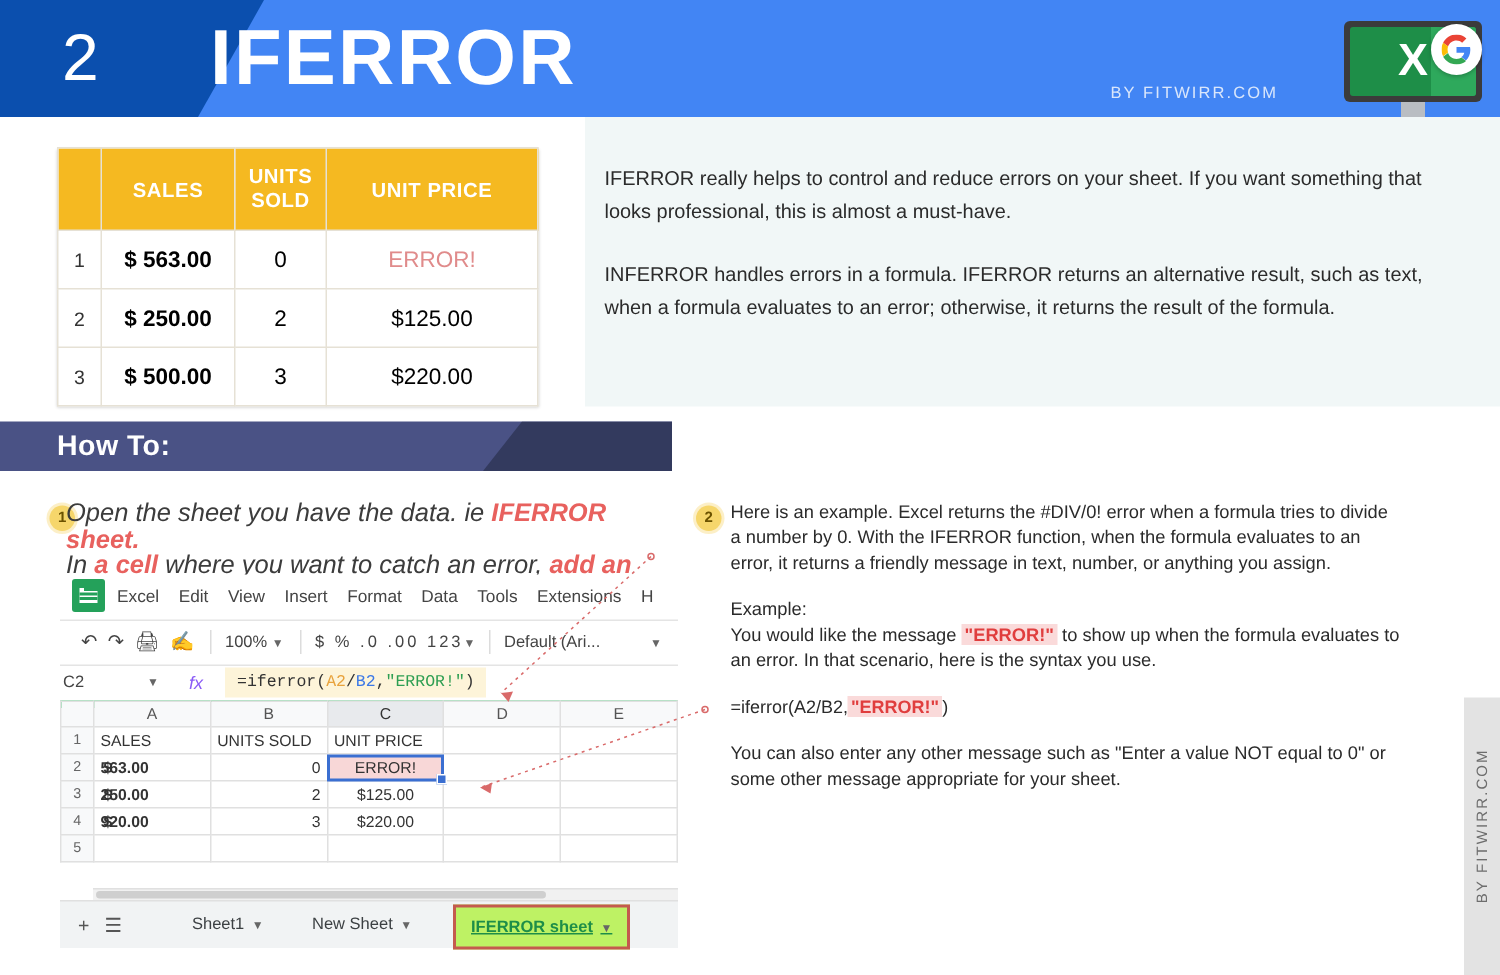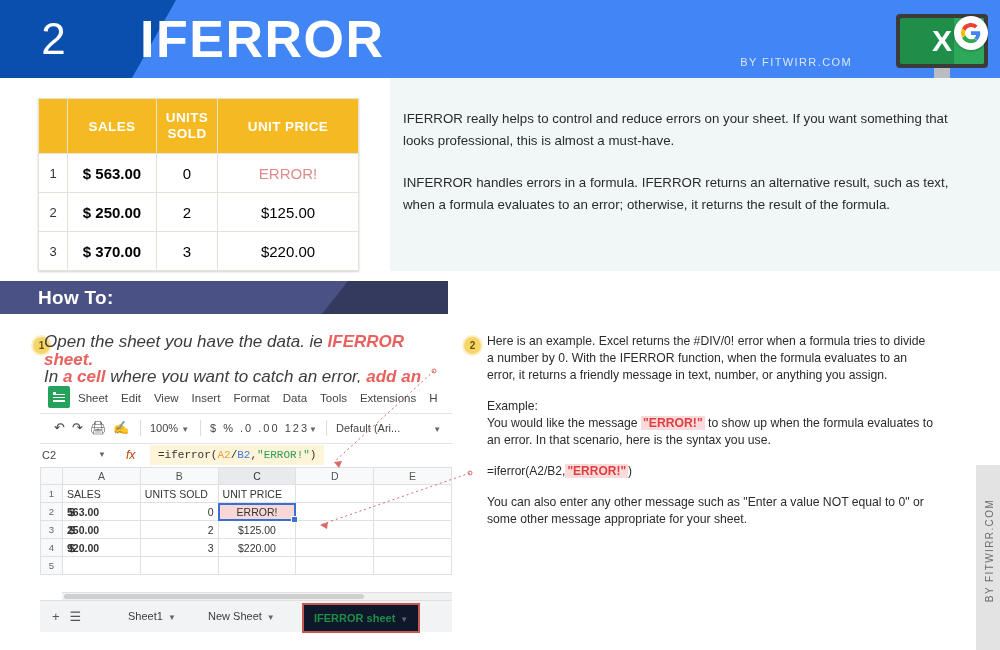--- a/index.html
+++ b/index.html
@@ -189,21 +189,21 @@
   .tb-fmt{left:170px;letter-spacing:2px;}
   .tb-font{left:296px;}
   .caret{font-size:8px;color:#666;}
 
   .gs-formula{
     position:absolute;left:0;top:60px;width:412px;height:24px;
     border-bottom:5px solid #22c55e;font-size:11px;color:#444;
   }
   .namebox{position:absolute;left:2px;top:0;height:24px;line-height:24px;width:70px;}
   .namebox .caret{position:absolute;right:6px;top:0;}
-  .fx{position:absolute;left:86px;top:0;height:24px;line-height:24px;color:#c2410c;font-style:italic;font-size:12px;}
+  .fx{position:absolute;left:86px;top:0;height:24px;line-height:24px;color:#8b5cf6;font-style:italic;font-size:12px;}
   .fbar{
     position:absolute;left:110px;top:2px;height:20px;line-height:20px;
     background:#FDF4D9;padding:0 8px;
     font-family:"Liberation Mono",monospace;font-size:11px;color:#333;
   }
   .fbar .tok-ref{color:#E8A33D;}
   .fbar .tok-ref2{color:#3B78E7;}
   .fbar .tok-str{color:#2E9E52;}
 
   
@@ -242,22 +242,22 @@
     position:absolute;left:0;top:217px;width:412px;height:31px;
     background:#F1F3F4;border-top:1px solid #e0e0e0;
     font-size:11px;color:#444;
   }
   .tabs-ico{position:absolute;left:12px;top:0;height:31px;line-height:31px;font-size:13px;color:#555;letter-spacing:10px;}
   .tab{position:absolute;top:0;height:31px;line-height:31px;white-space:nowrap;color:#3c4043;}
   .tab1{left:88px;}
   .tab2{left:168px;}
   .tab3{
     left:262px;height:26px;line-height:26px;top:2px;
-    background:#0f172a;color:#1E8E48;font-weight:700;
-    border:2px solid #C45A4E;padding:0 10px;
+    background:#bef264;color:#1E8E48;font-weight:700;
+    border:2px solid #C45A4E;padding:0 10px;text-decoration:underline;
   }
   .tab .caret{margin-left:5px;}
 
   
   .step2{
     position:absolute;left:487px;top:333px;width:448px;
     font-size:12.2px;line-height:17px;color:#2b2b2b;
   }
   .step2 p{margin:0 0 14px 0;}
   .hl{background:#FADADA;color:#E03E3E;font-weight:700;padding:0 2px;}
@@ -326,21 +326,21 @@
           <td class="price err">ERROR!</td>
         </tr>
         <tr>
           <td class="rownum">2</td>
           <td class="sales">$ 250.00</td>
           <td class="units">2</td>
           <td class="price">$125.00</td>
         </tr>
         <tr>
           <td class="rownum">3</td>
-          <td class="sales">$ 370.00</td>
+          <td class="sales">$ 500.00</td>
           <td class="units">3</td>
           <td class="price">$220.00</td>
         </tr>
       </tbody>
     </table>
 
     <div class="intro-text">
       <p>IFERROR really helps to control and reduce errors on your sheet.  If you want something that looks professional, this is almost a must-have.</p>
       <p>INFERROR handles errors in a formula. IFERROR returns an alternative result, such as text, when a formula evaluates to an error; otherwise, it returns the result of the formula.</p>
     </div>
@@ -355,21 +355,21 @@
   <div class="step1-text">
     <span>Open the sheet you have the data. ie </span><b>IFERROR sheet.</b><br>
     <span>In </span><b>a cell</b><span> where you want to catch an error, </span><b>add an INFERROR syntax.</b><span> In this example, that would be Cell C2, C3 &amp; C4.</span>
   </div>
 
   <div class="gs">
 
     <div class="gs-menubar">
       <div class="gs-logo"></div>
       <div class="gs-menu">
-        <span>Sheet</span><span>Edit</span><span>View</span><span>Insert</span><span>Format</span><span>Data</span><span>Tools</span><span>Extensions</span><span>H</span>
+        <span>Excel</span><span>Edit</span><span>View</span><span>Insert</span><span>Format</span><span>Data</span><span>Tools</span><span>Extensions</span><span>H</span>
       </div>
     </div>
 
     <div class="gs-toolbar">
       <div class="tb tb-icons">
         <span>↶</span><span>↷</span><span>🖨</span><span>✍</span>
       </div>
       <div class="tb-sep" style="left:100px;"></div>
       <div class="tb tb-zoom">
         <span>100%</span>

